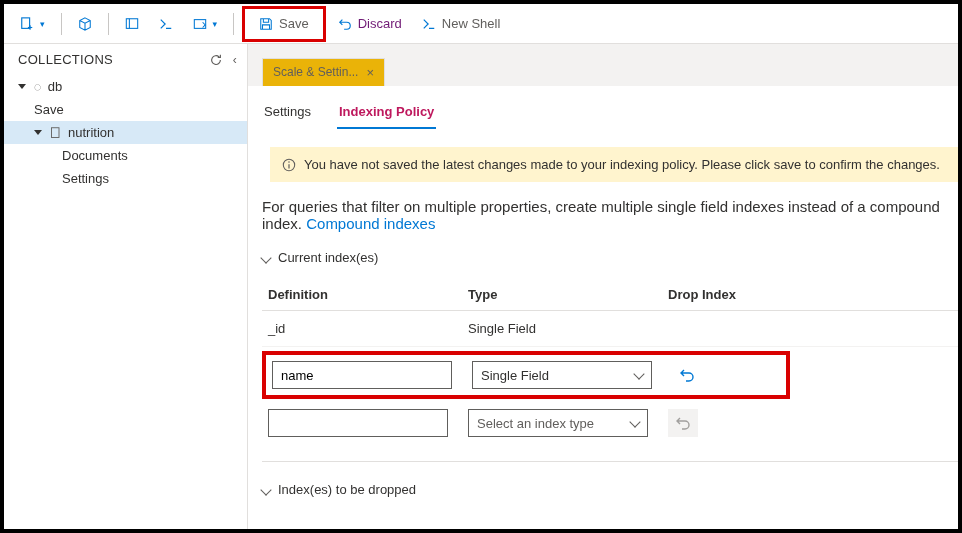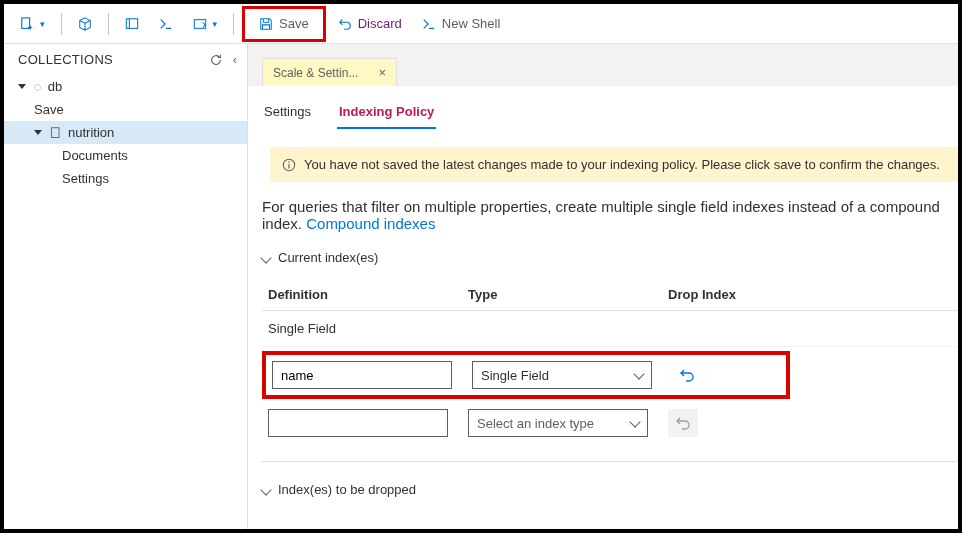--- a/index.html
+++ b/index.html
@@ -78,28 +78,28 @@
   
   .main { flex: 1; display: flex; flex-direction: column; overflow: hidden; }
   .tabstrip {
     background: #f3f2f1;
     display: flex;
     align-items: flex-end;
     padding: 10px 0 0 14px;
     height: 42px;
   }
   .tab {
-    background: #fef9c3;
+    background: #eab308;
     border: 1px solid #e1dfdd;
     border-bottom: none;
     padding: 6px 10px;
     font-size: 12px;
     display: flex;
-    align-items: center;
-    gap: 20px;
+    align-items: flex-start;
+    gap: 8px;
     color: #605e5c;
   }
   .tab .close { cursor: pointer; font-size: 13px; }
   
   .content { padding: 14px 0 0 14px; overflow: hidden; }
   .subtabs { display: flex; gap: 24px; border-bottom: none; margin-bottom: 18px; }
   .subtab { padding: 4px 2px 8px 2px; cursor: pointer; color: #323130; }
   .subtab.active { border-bottom: 2px solid #0078d4; font-weight: 600; color: #be185d; }
   
   .warnbar {
@@ -313,20 +313,21 @@
       </div>
 
       <div class="idx-table">
         <div class="idx-head">
           <div>Definition</div>
           <div>Type</div>
           <div>Drop Index</div>
         </div>
 
         <div class="idx-row">
+          <div>_id</div>
           <div>Single Field</div>
           <div></div>
         </div>
 
         <div class="row-redbox">
           <div>
             <input class="txt-input" value="name" style="">
           </div>
           <div>
             <div class="sel">

